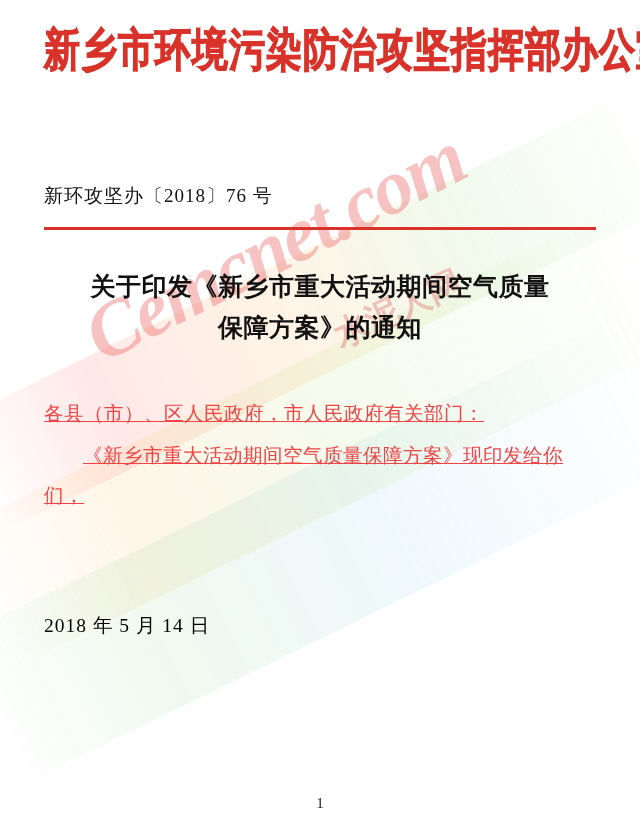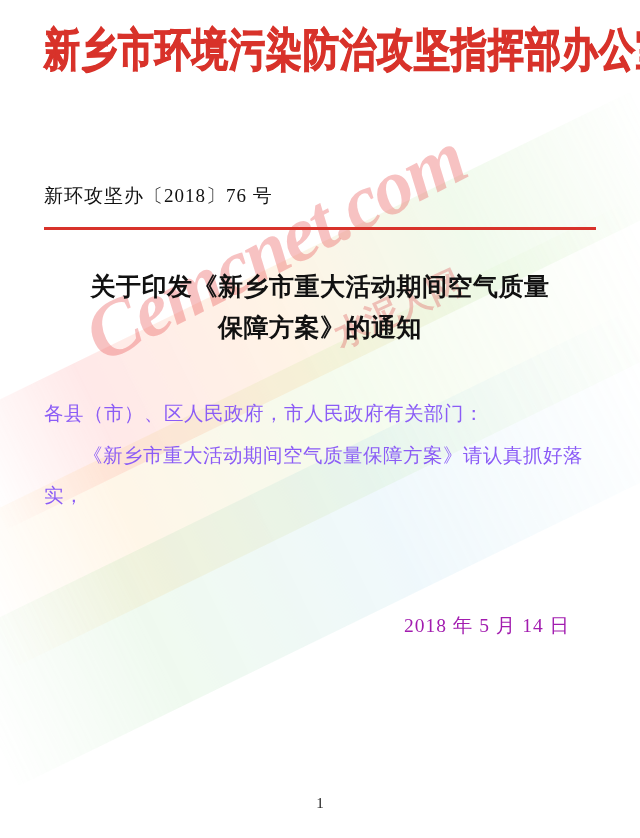--- a/index.html
+++ b/index.html
@@ -136,39 +136,40 @@
     letter-spacing: 0.5px;
   }
 
   
   .doc-body {
     position: relative;
     z-index: 2;
     margin-top: 46px;
     font-size: 19.5px;
     line-height: 2.05;
-    color: #8b5cf6;
+    color: #ef4444;
     letter-spacing: 0.5px;
+    text-decoration: underline;
   }
   .doc-body p {
     margin: 0 0 2px 0;
   }
   .indent {
     text-indent: 2em;
   }
 
   .doc-date {
     position: relative;
     z-index: 2;
     margin-top: 96px;
     padding-right: 26px;
-    text-align: right;
+    text-align: left;
     font-size: 19.5px;
     letter-spacing: 1px;
-    color: #a21caf;
+    color: #000000;
   }
 
   .page-number {
     position: absolute;
     z-index: 2;
     left: 0;
     right: 0;
     bottom: 26px;
     text-align: center;
     font-size: 15px;
@@ -196,20 +197,20 @@
 
   <div class="red-rule"></div>
 
   <div class="doc-title">
     <div>关于印发《新乡市重大活动期间空气质量</div>
     <div>保障方案》的通知</div>
   </div>
 
   <div class="doc-body">
     <p>各县（市）、区人民政府，市人民政府有关部门：</p>
-    <p class="indent">《新乡市重大活动期间空气质量保障方案》请认真抓好落实，</p>
+    <p class="indent">《新乡市重大活动期间空气质量保障方案》现印发给你们，</p>
   </div>
 
   <div class="doc-date">2018 年 5 月 14 日</div>
 
   <div class="page-number">1</div>
 
 </div>
 
 </body></html>

